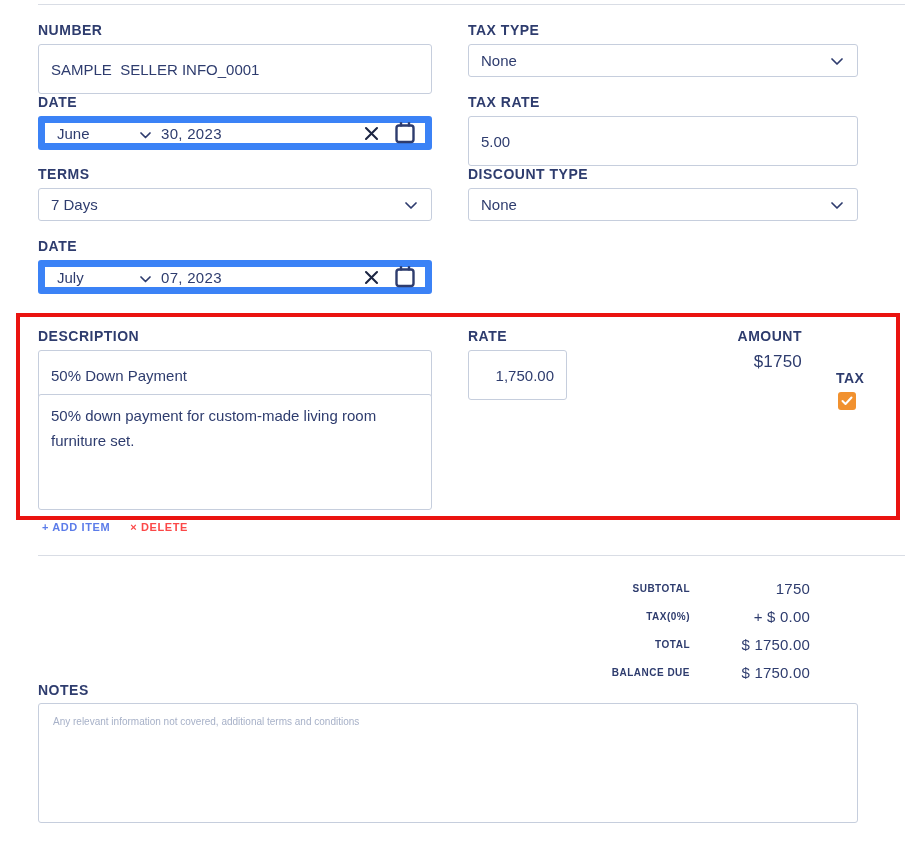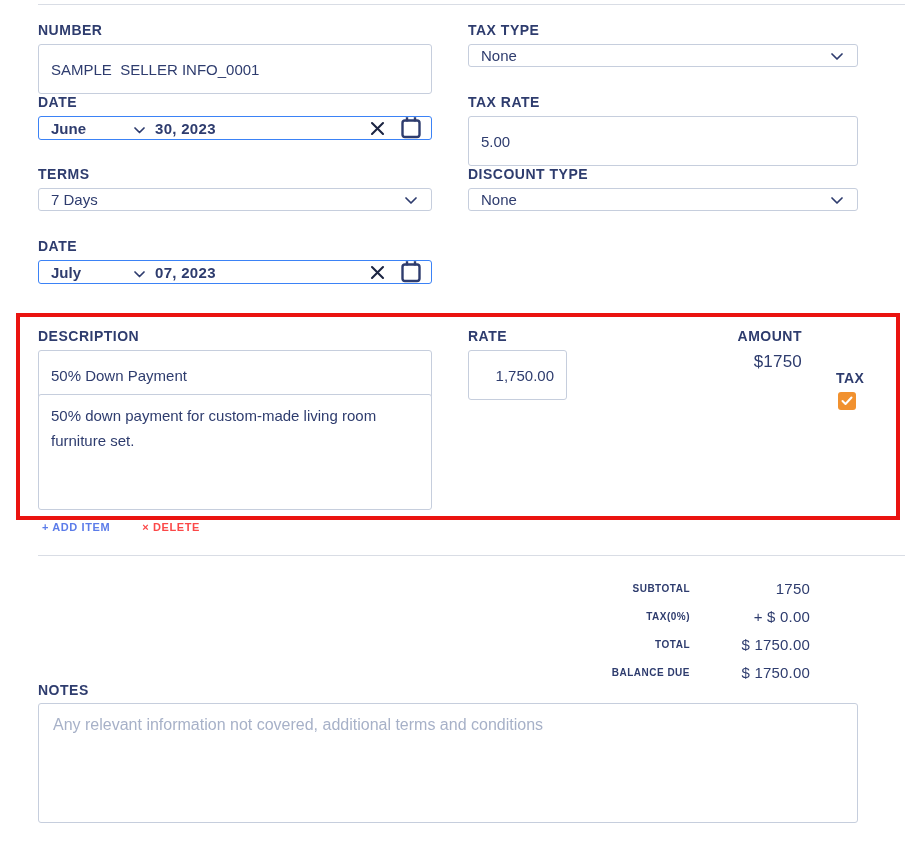--- a/index.html
+++ b/index.html
@@ -38,39 +38,38 @@
     font-size: 15px;
     color: #2e3c6e;
     padding: 0 12px;
     outline: none;
   }
   .text-input.right { text-align: right; }
   .selectbox {
     display: flex;
     align-items: center;
     justify-content: space-between;
-    height: 23px;
+    height: 33px;
     border: 1px solid #c6cedd;
     border-radius: 3px;
     background: #ffffff;
     font-size: 15px;
     color: #2e3c6e;
     padding: 0 14px 0 12px;
     cursor: pointer;
   }
   .datebox {
     display: flex;
     align-items: center;
-    height: 24px;
-    border: 1px solid #3b82f6;
+    height: 34px;
+    border: 7px solid #3b82f6;
     border-radius: 3px;
     background: #ffffff;
     font-size: 15px;
     color: #2e3c6e;
-    font-weight: bold;
   }
   .month-select {
     display: flex;
     align-items: center;
     justify-content: space-between;
     width: 106px;
     padding-left: 12px;
     cursor: pointer;
     height: 100%;
   }
@@ -122,21 +121,21 @@
     line-height: 25px;
     padding: 8px 12px;
     resize: none;
     outline: none;
   }
   .item-links {
     position: absolute;
     left: 42px;
     top: 521px;
     display: flex;
-    gap: 32px;
+    gap: 20px;
     font-size: 11px;
     font-weight: bold;
     letter-spacing: 0.6px;
   }
   .add-link { color: #5b7ce9; cursor: pointer; }
   .delete-link { color: #fb4848; cursor: pointer; }
   .totals {
     position: absolute;
     left: 540px;
     top: 574px;
@@ -162,21 +161,21 @@
   }
   .notes-area {
     position: absolute;
     left: 38px;
     top: 703px;
     width: 820px;
     height: 120px;
     border: 1px solid #c6cedd;
     border-radius: 3px;
     font-family: "Liberation Sans", sans-serif;
-    font-size: 16px;
+    font-size: 10px;
     color: #2e3c6e;
     padding: 12px 14px;
     resize: none;
     outline: none;
   }
   .notes-area::placeholder { color: #a7b1c8; opacity: 1; }
   .notes-label { position: absolute; left: 38px; top: 684px; }
 </style>
 </head>
 <body>

